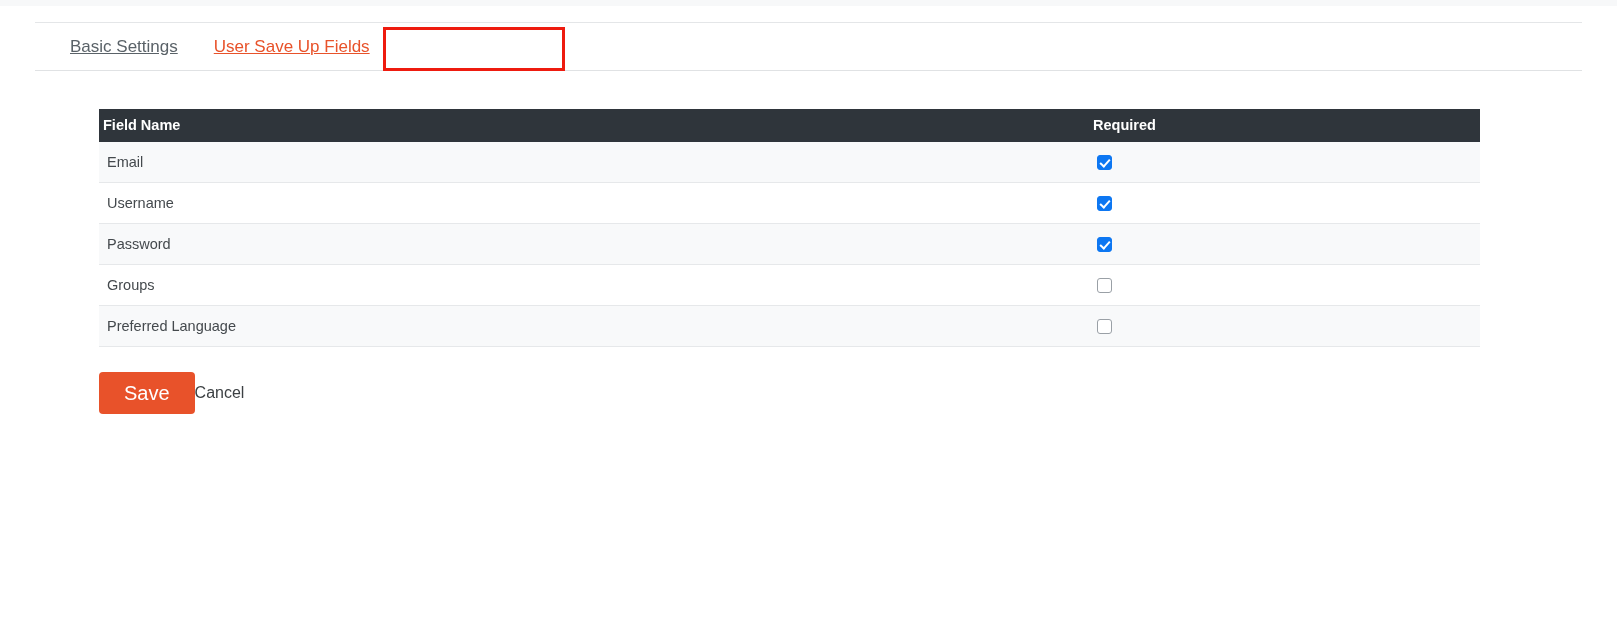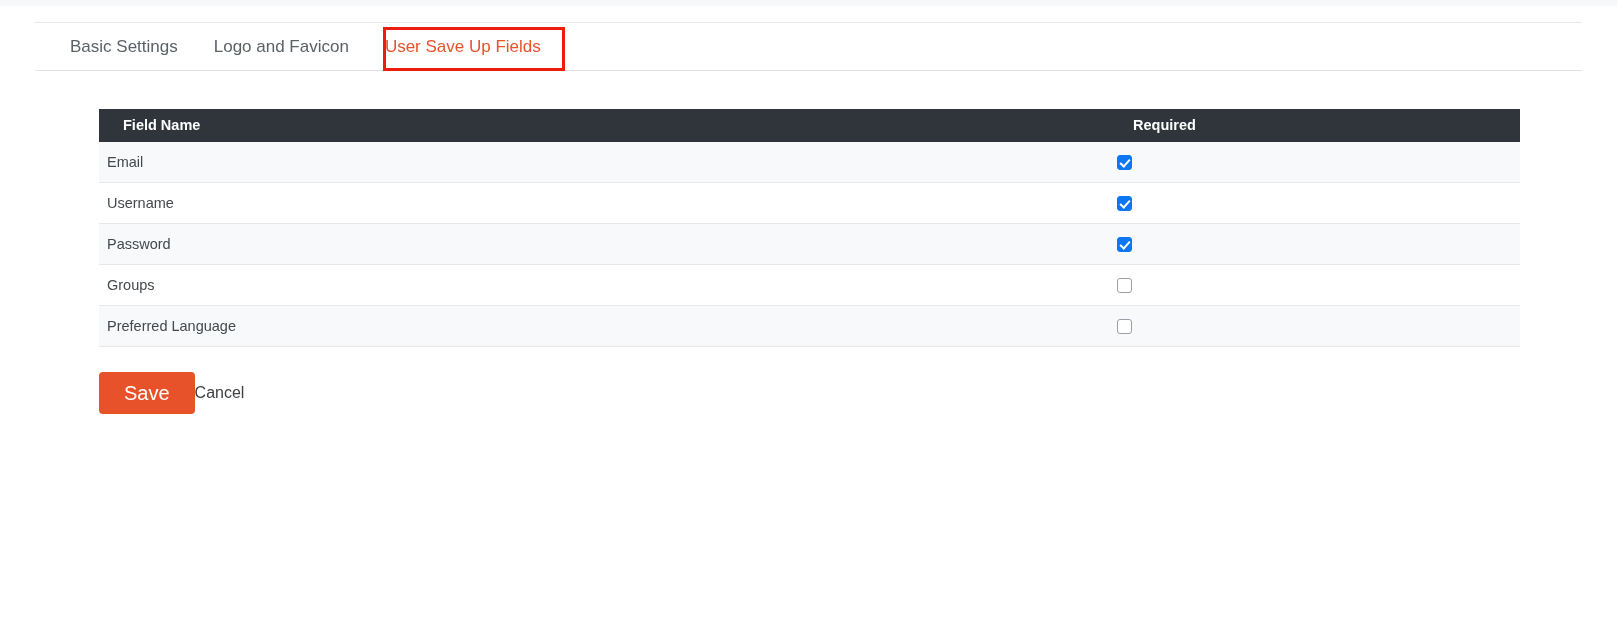--- a/index.html
+++ b/index.html
@@ -54,20 +54,21 @@
     color: #5a6268;
     padding: 0 18px;
     height: 47px;
     display: flex;
     align-items: center;
     cursor: pointer;
     box-sizing: border-box;
     background: transparent;
     border: none;
     font-family: "Liberation Sans", sans-serif;
+    text-decoration: underline;
   }
   .tab.active {
     color: #e8522a;
   }
   .tab-highlight {
     position: absolute;
     left: 348px;
     top: 4px;
     width: 182px;
     height: 44px;
@@ -87,21 +88,21 @@
     border-collapse: collapse;
     width: 100%;
     table-layout: fixed;
   }
   table.fields-table thead th {
     background: #2f353b;
     color: #ffffff;
     font-size: 14.5px;
     font-weight: bold;
     text-align: left;
-    padding: 8px 0 9px 24px;
+    padding: 8px 0 9px 4px;
     border: none;
   }
   th.col-name { width: 986px; }
   th.col-required { width: 387px; padding-left: 7px; }
   table.fields-table tbody td {
     font-size: 14.5px;
     color: #44494d;
     padding: 11px 0 11px 8px;
     border-bottom: 1px solid #e6e8ea;
     height: 18px;
@@ -178,21 +179,20 @@
 <body>
 
 <div class="top-strip"></div>
 
 <div class="page-wrap">
 
   <div class="title-divider"></div>
 
   <div class="tabs-bar">
     <button class="tab">Basic Settings</button>
-    <button class="tab">Logo and Favicon</button>
     <button class="tab active">User Save Up Fields</button>
     <div class="tab-highlight"></div>
   </div>
 
   <div class="content">
 
     <div class="table-wrap">
       <table class="fields-table">
         <thead>
           <tr>

